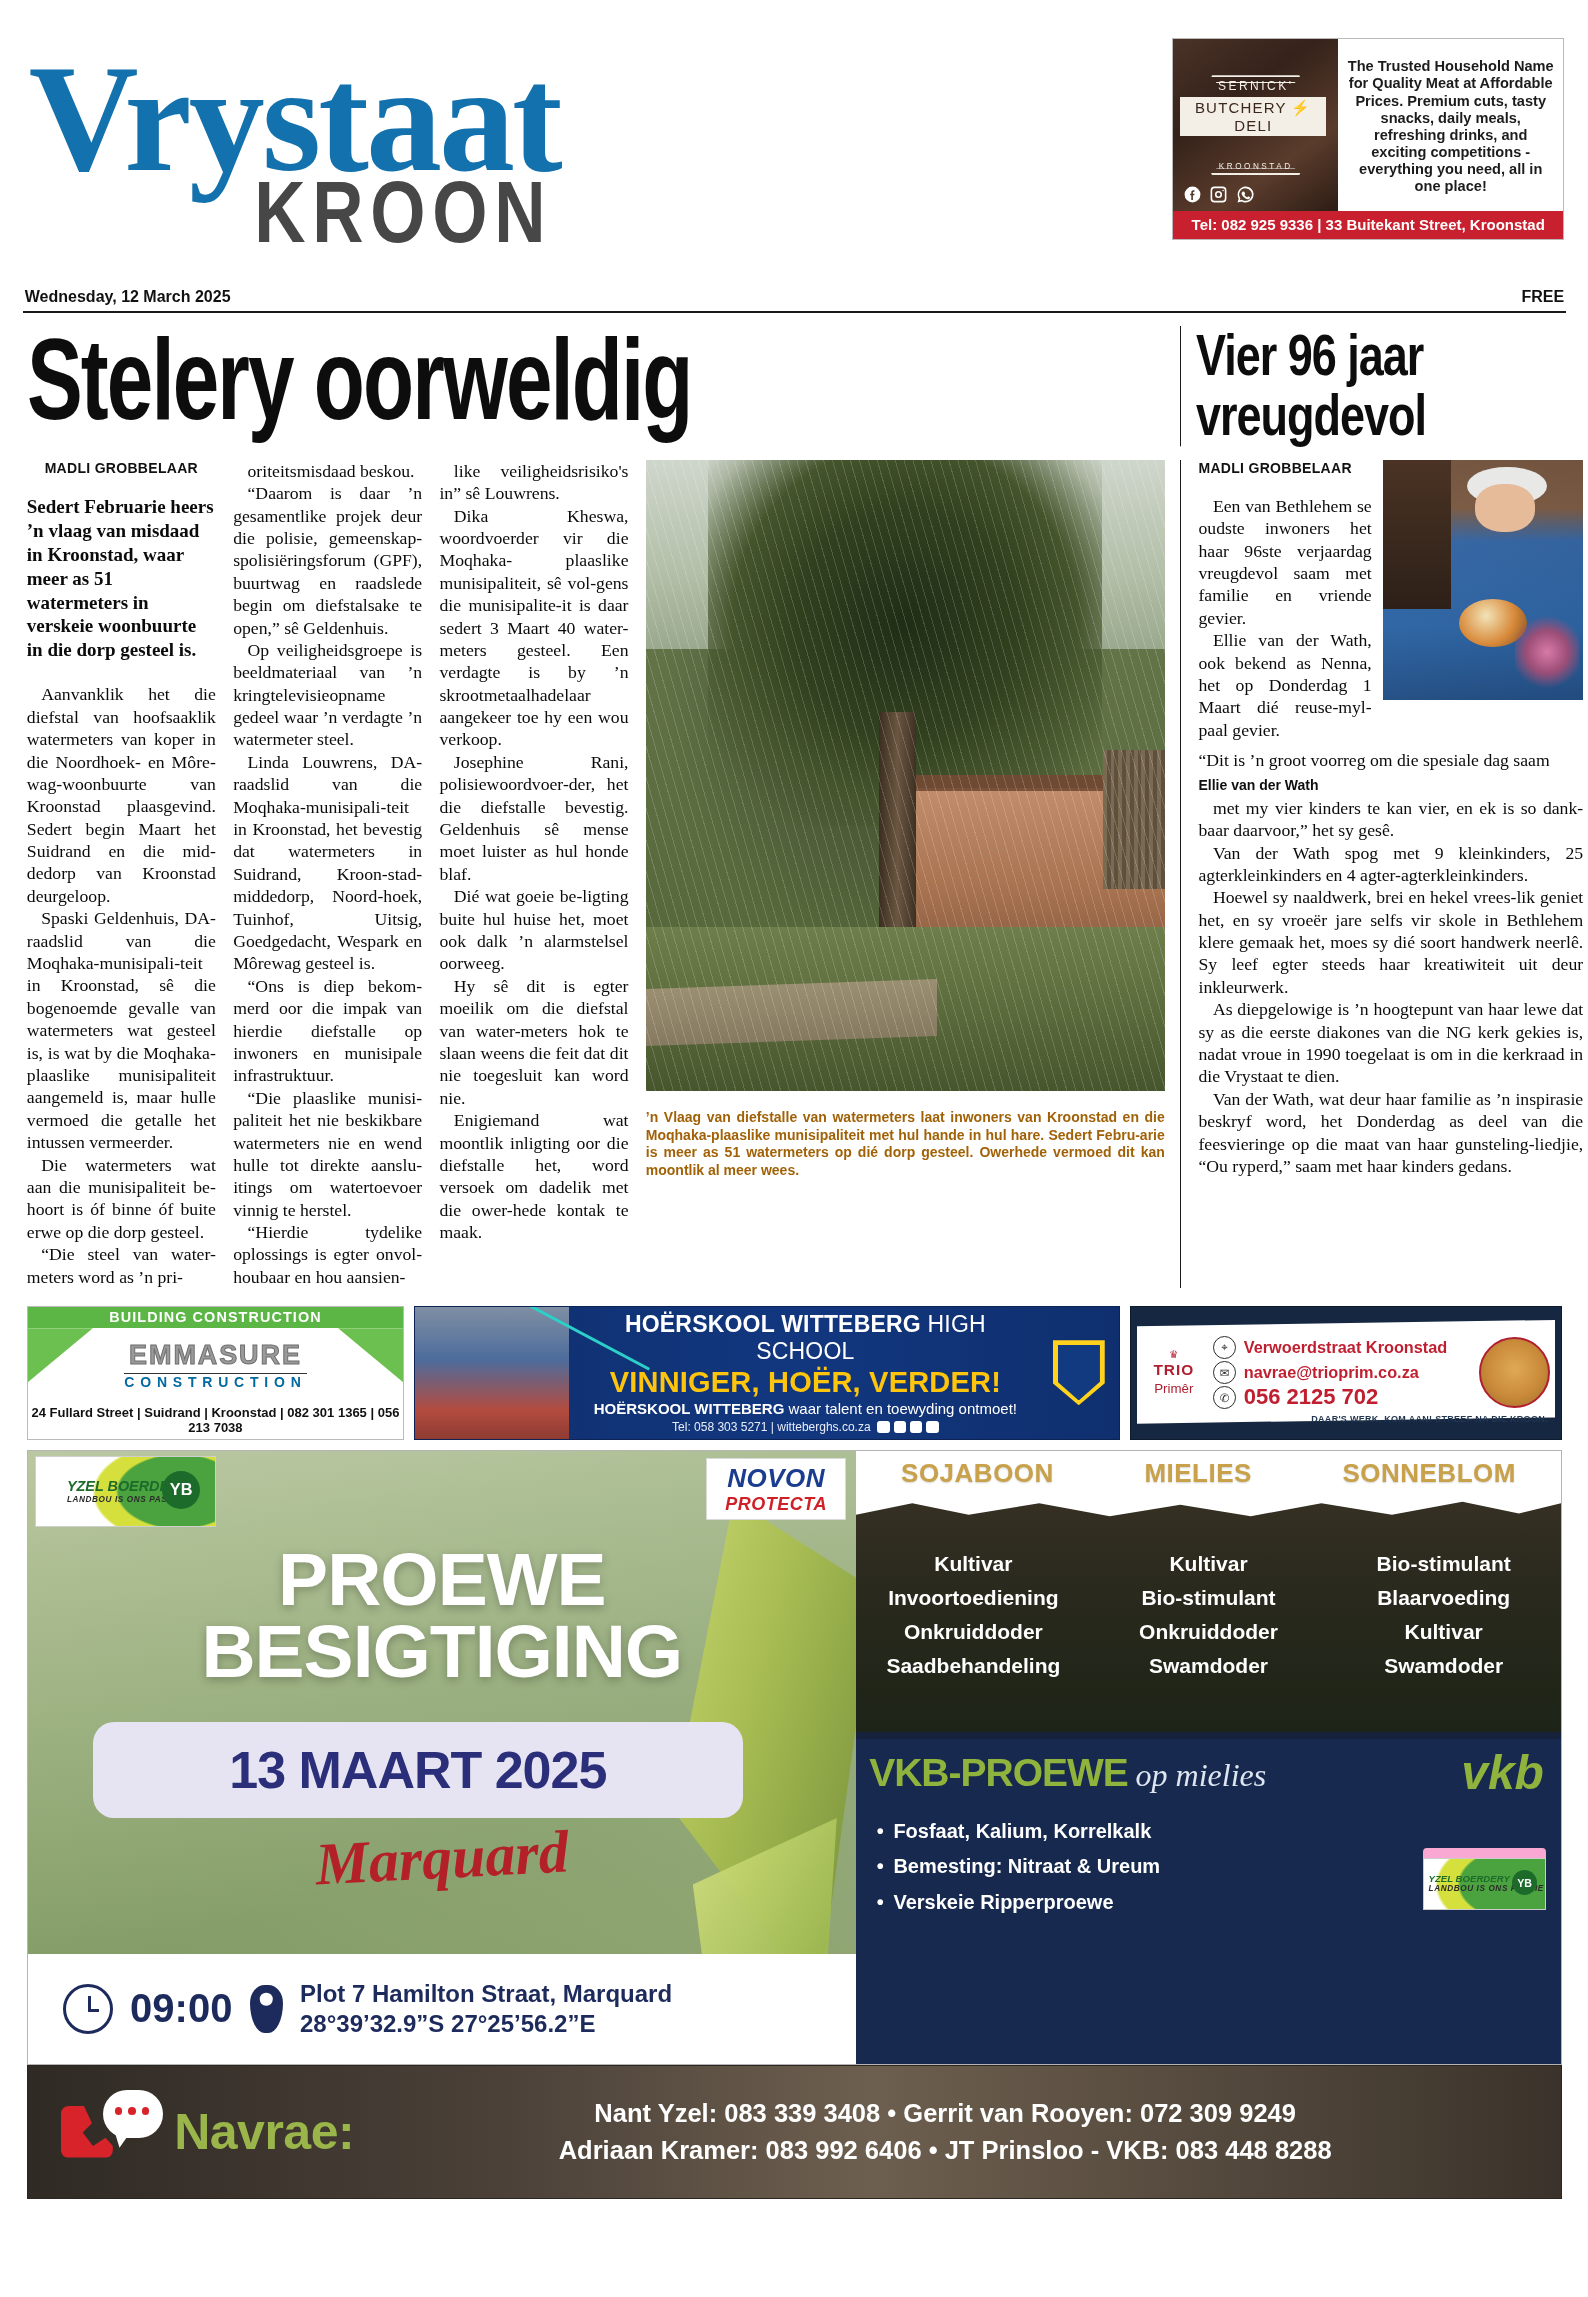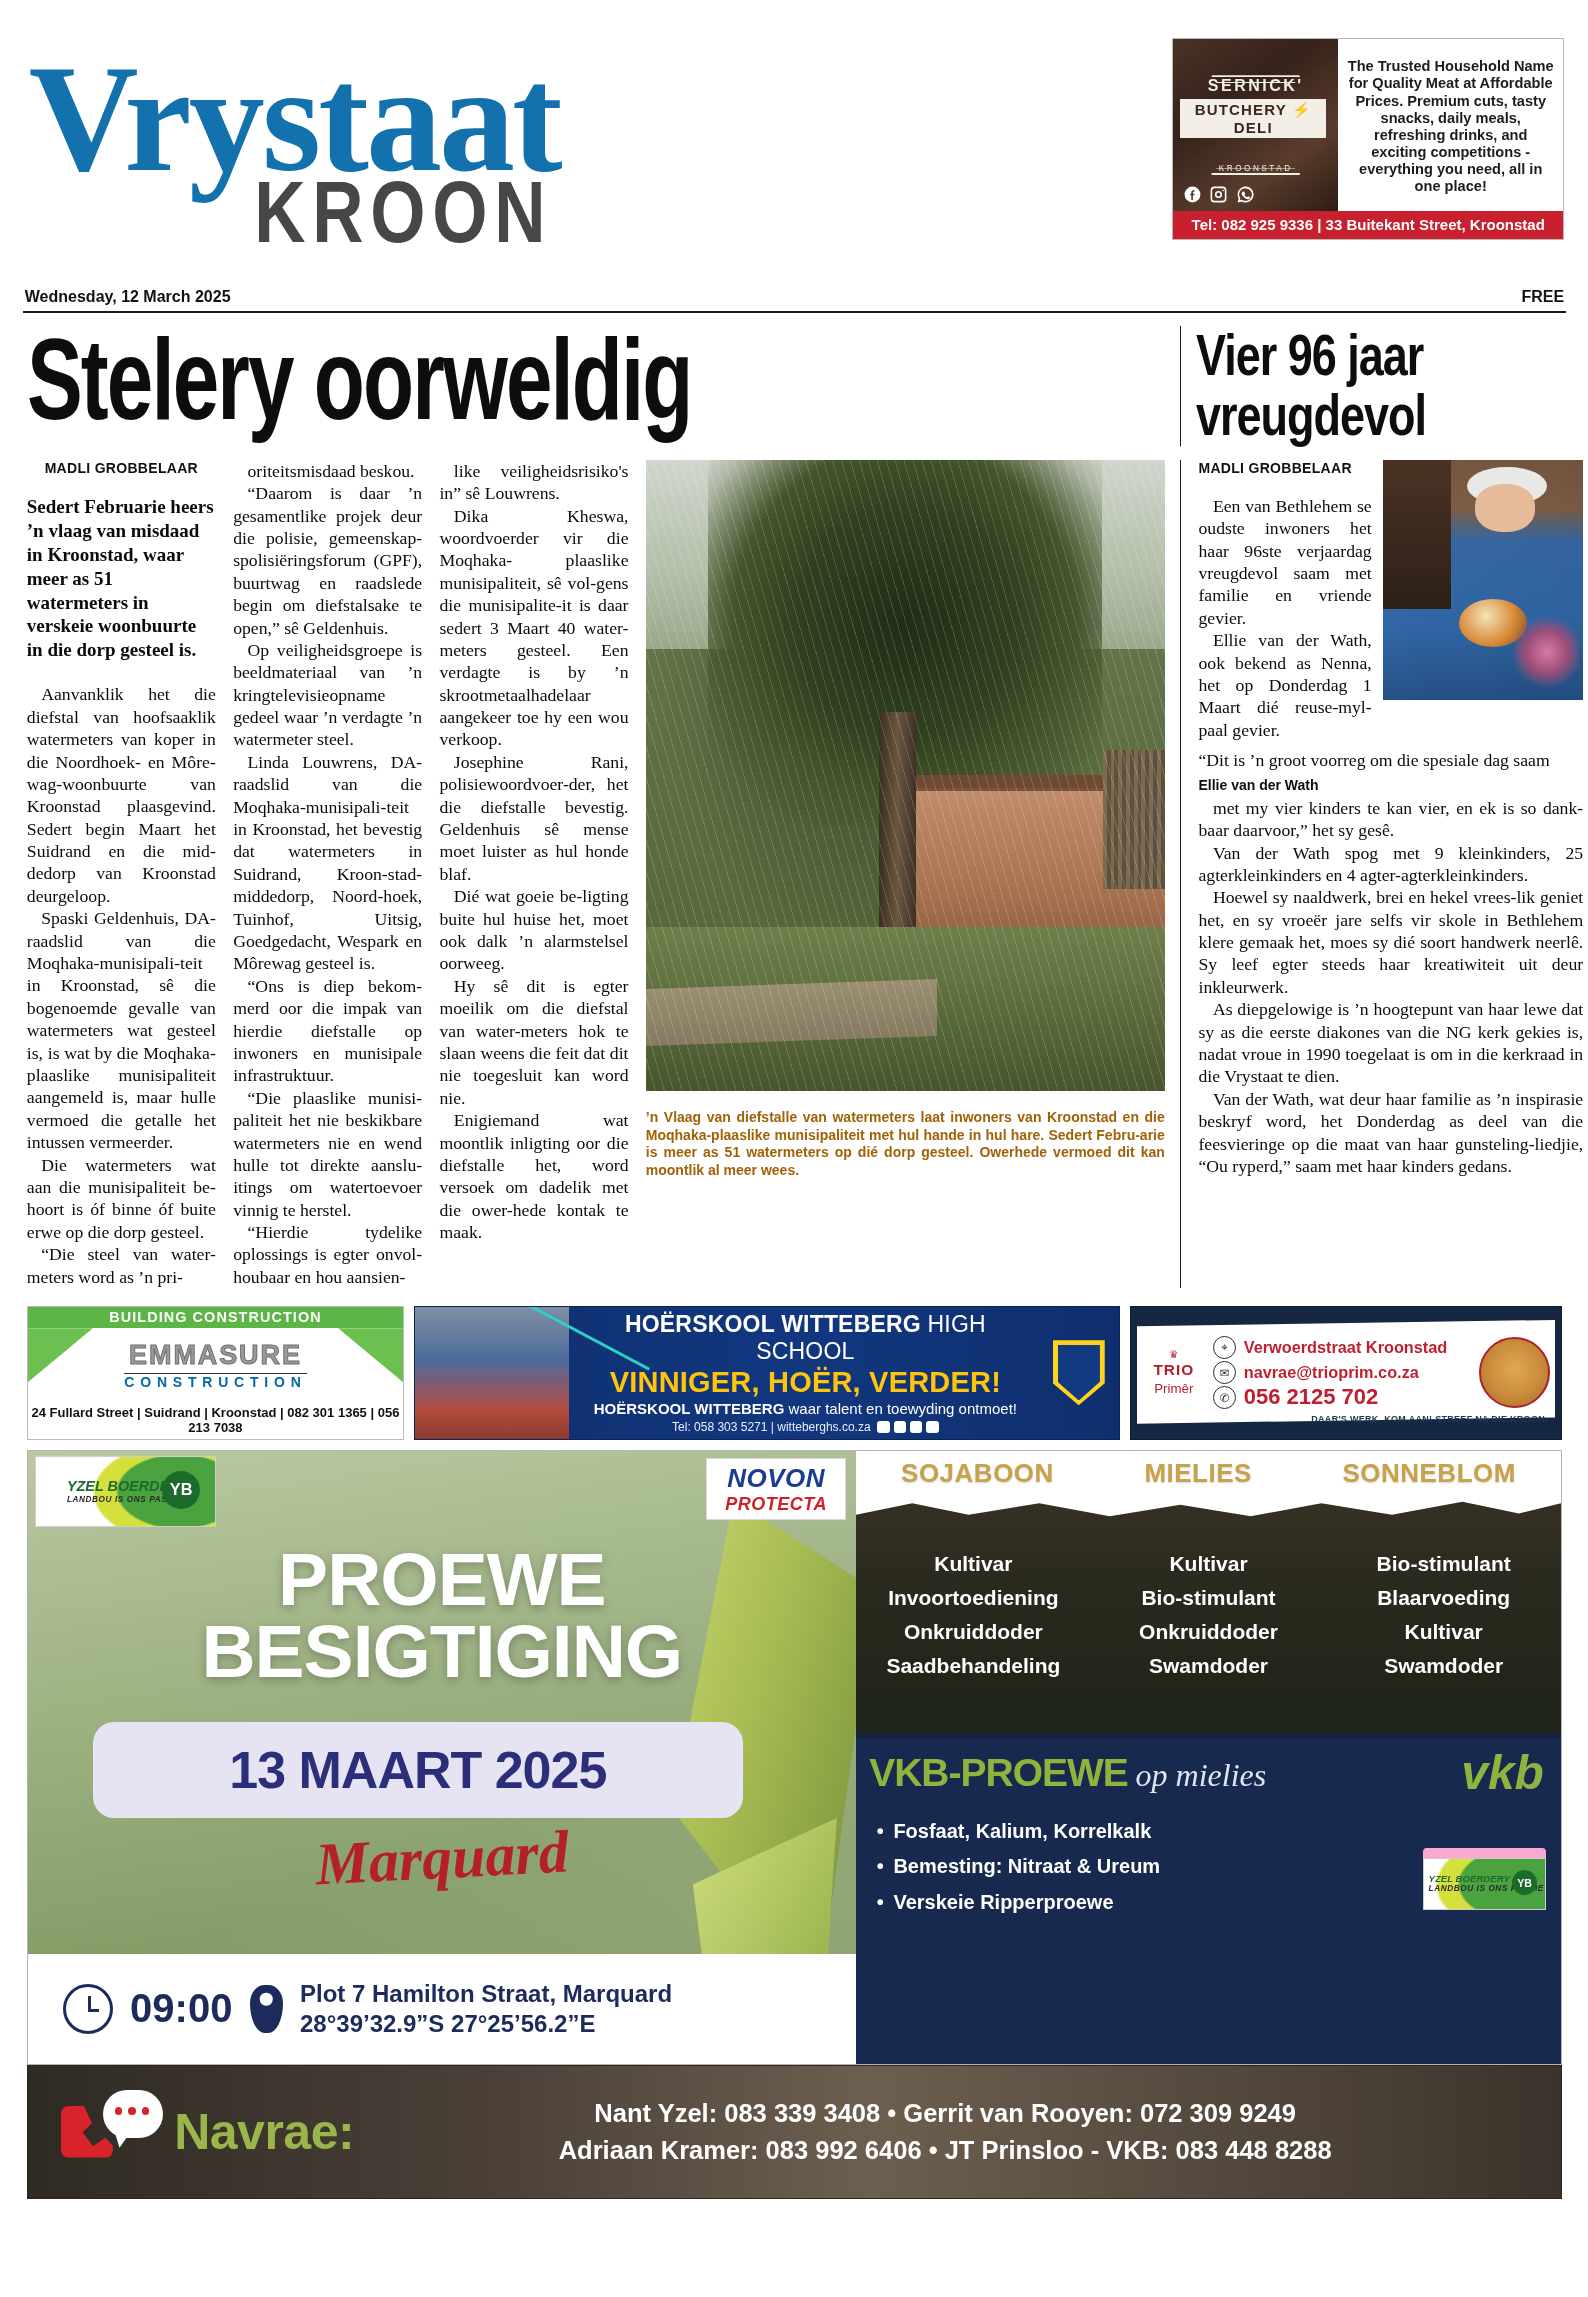--- a/index.html
+++ b/index.html
@@ -59,23 +59,23 @@
   .hexring {
     position: absolute; inset: 0;
     border: 2.9px solid #f3efe7;
     clip-path: polygon(18% 0, 82% 0, 100% 50%, 82% 100%, 18% 100%, 0 50%);
   }
   .hexinner {
     position: absolute; inset: 6.7px;
     border: 1.9px solid #f3efe7;
     clip-path: polygon(18% 0, 82% 0, 100% 50%, 82% 100%, 18% 100%, 0 50%);
   }
-  .sern-name { font-size: 16px; letter-spacing: 2.5px; color: #f3efe7; font-weight: bold; z-index:2; }
+  .sern-name { font-size: 12px; letter-spacing: 2.5px; color: #f3efe7; font-weight: normal; z-index:2; }
   .sern-bd {
-    background: #f3efe7; color: #3b271e; font-weight: bold;
+    background: #f3efe7; color: #3b271e; font-weight: normal;
     font-size: 15px; letter-spacing: 1.2px; padding: 1.9px 7.7px; margin: 3.8px 0; z-index:2;
     width: 146px; text-align: center; margin-left:-4.8px;
   }
   .sern-town { font-size: 8.2px; letter-spacing: 2.5px; color: #f3efe7; z-index:2;margin-top:23px; }
   .sernick-social { position: absolute; left: 9.6px; bottom: 7.7px; display: flex; gap: 7.7px; }
   .sico { width: 19px; height: 19px; fill: #ffffff; }
   .sernick-right {
     flex: 1; padding: 6.7px 7.7px 3.8px;
     display: flex; align-items: center; justify-content: center; text-align: center;
   }

